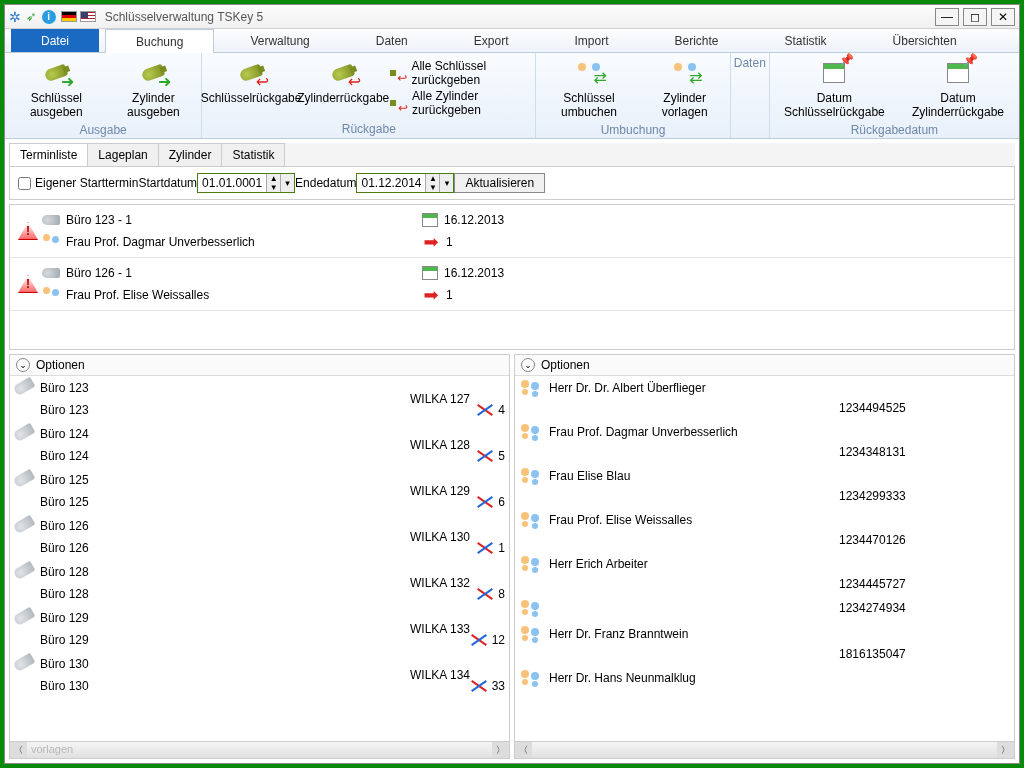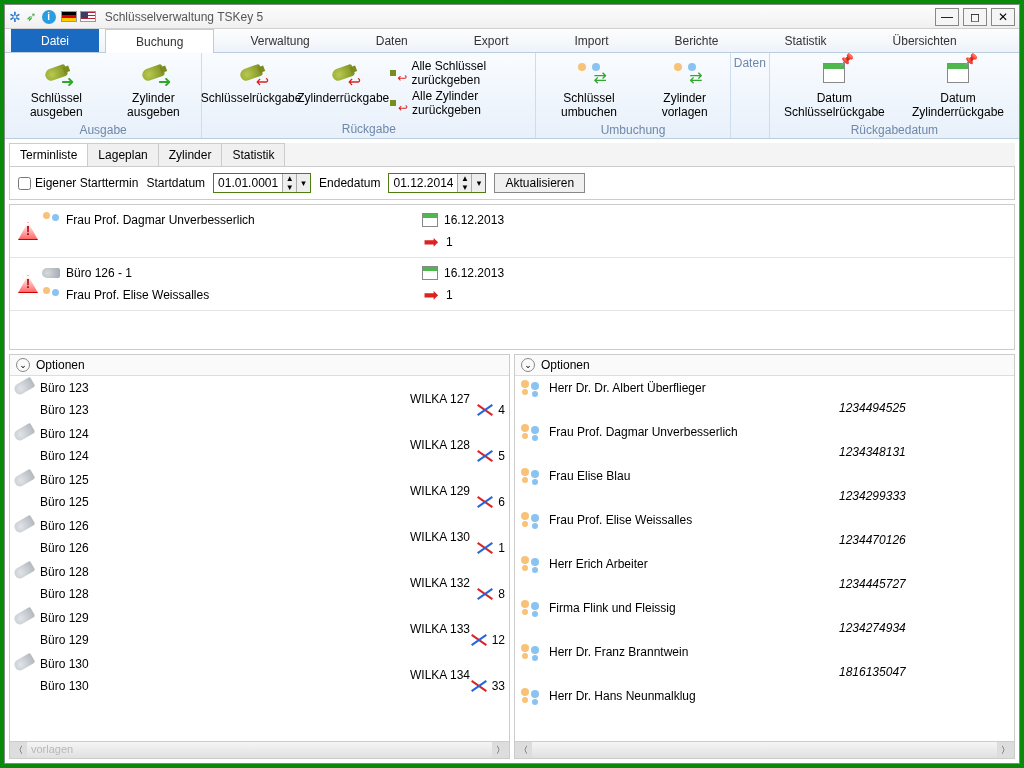--- a/index.html
+++ b/index.html
@@ -38,21 +38,21 @@
 .doc-ico { width:22px; height:26px; border:1px solid #aac; background:linear-gradient(#fff,#e8f0fa); }
 .cal-green { width:22px; height:20px; border:1px solid #888; background:linear-gradient(#4eb84e 30%,#fff 30%); position:relative; }
 .pin-g { position:absolute; top:-4px; right:-4px; color:#4eb84e; font-size:12px; }
 .pin-r { position:absolute; top:-4px; right:-4px; color:#d22; font-size:12px; }
 .rsmall { display:flex; flex-direction:column; gap:2px; padding:4px; }
 .rsmall-item { display:flex; align-items:center; gap:6px; cursor:default; }
 .rsmall-item .sico { width:16px; height:12px; position:relative; }
 .tabstrip { display:flex; background:#f4f4f4; border-bottom:1px solid #ccc; margin:4px 4px 0; }
 .tab { padding:4px 10px; border:1px solid #ccc; border-bottom:none; background:#f0f0f0; margin-right:-1px; }
 .tab.active { background:#fff; }
-.filterbar { display:flex; align-items:center; gap:8px; padding:6px 8px; border:1px solid #ccc; margin:0 4px; border-top:none; }
+.filterbar { display:flex; align-items:center; padding:6px 8px; border:1px solid #ccc; margin:0 4px; border-top:none; }
 .filterbar label { display:flex; align-items:center; gap:4px; }
 .spin { display:inline-flex; border:1px solid #4d7c0f; }
 .spin input { border:none; width:68px; padding:2px 4px; }
 .spin .btns { display:flex; flex-direction:column; }
 .spin .btns span { width:14px; height:9px; background:#eee; border-left:1px solid #aaa; font-size:8px; display:flex; align-items:center; justify-content:center; }
 .spin .dd { width:14px; height:18px; background:#eee; border-left:1px solid #aaa; display:flex; align-items:center; justify-content:center; font-size:9px; }
 .fbtn { padding:2px 10px; border:1px solid #888; background:#f0f0f0; }
 .appointments { border:1px solid #ccc; margin:4px; height:146px; overflow:auto; }
 .appt { display:flex; padding:4px; border-bottom:1px solid #e5e5e5; }
 .appt .warn { width:28px; display:flex; align-items:center; justify-content:center; }
@@ -82,21 +82,21 @@
 .keyrow .wilka { width:95px; text-align:left;margin-top:22px; }
 .keyrow .num { display:flex; align-items:center; gap:4px; }
 .crossed { position:relative; width:18px; height:14px; }
 .crossed:before { content:""; position:absolute; left:0; top:6px; width:18px; height:2px; background:#d22; transform:rotate(35deg); }
 .crossed:after { content:""; position:absolute; left:0; top:6px; width:18px; height:2px; background:#26d; transform:rotate(-35deg); }
 .key-grey { width:20px; height:11px; background:radial-gradient(circle at 30% 50%,#e0e4e8,#b0b6bc); border-radius:5px 2px 2px 5px; transform:rotate(-30deg); }
 .person-row { display:flex; padding:2px 4px; align-items:flex-start; }
 .person-row .pico { width:30px; padding-top:2px; }
 .person-row .pinfo { flex:1; }
 .person-row .pline1 { height:20px; display:flex; align-items:center; }
-.person-row .pline2 { height:20px; display:flex; align-items:center; padding-left:290px;font-style:italic; }
+.person-row .pline2 { height:20px; display:flex; align-items:center; padding-left:290px; }
 .avatar { width:22px; height:20px; position:relative; }
 .avatar:before { content:""; position:absolute; left:2px; top:0; width:8px; height:8px; border-radius:50%; background:#f8c27a; box-shadow:0 8px 0 -1px #f8c27a; }
 .avatar:after { content:""; position:absolute; right:2px; top:2px; width:8px; height:8px; border-radius:50%; background:#8ac3f0; box-shadow:0 8px 0 -1px #8ac3f0; }
 .dd-caret { font-size:8px; margin-left:2px; }
 </style>
 </head>
 <body>
 
 <div class="window">
   <div class="titlebar">
@@ -252,20 +252,24 @@
     <button class="fbtn">Aktualisieren</button>
   </div>
 
   <div class="appointments" id="appts">
       <div class="appt">
      <div class="warn">
           <div class="warn-ico">!</div>
         </div>
      <div class="col1">
        <div class="line">
+            <span class="key-sm"></span>
+            <span>Büro 123 - 1</span>
+          </div>
+       <div class="line">
             <span class="avatar-sm"></span>
             <span>Frau Prof. Dagmar Unverbesserlich</span>
           </div>
      </div>
      <div class="col2">
        <div class="line">
             <span class="cal-sm"></span>
             <span>16.12.2013</span>
           </div>
        <div class="line">
@@ -512,23 +516,20 @@
        <div class="pline2">
                 <span>1234445727</span>
               </div>
      </div>
    </div>
           <div class="person-row">
      <div class="pico">
               <div class="avatar"></div>
             </div>
      <div class="pinfo">
-       <div class="pline1">
-                <span>Firma Flink und Fleissig</span>
-              </div>
        <div class="pline2">
                 <span>1234274934</span>
               </div>
      </div>
    </div>
           <div class="person-row">
      <div class="pico">
               <div class="avatar"></div>
             </div>
      <div class="pinfo">

